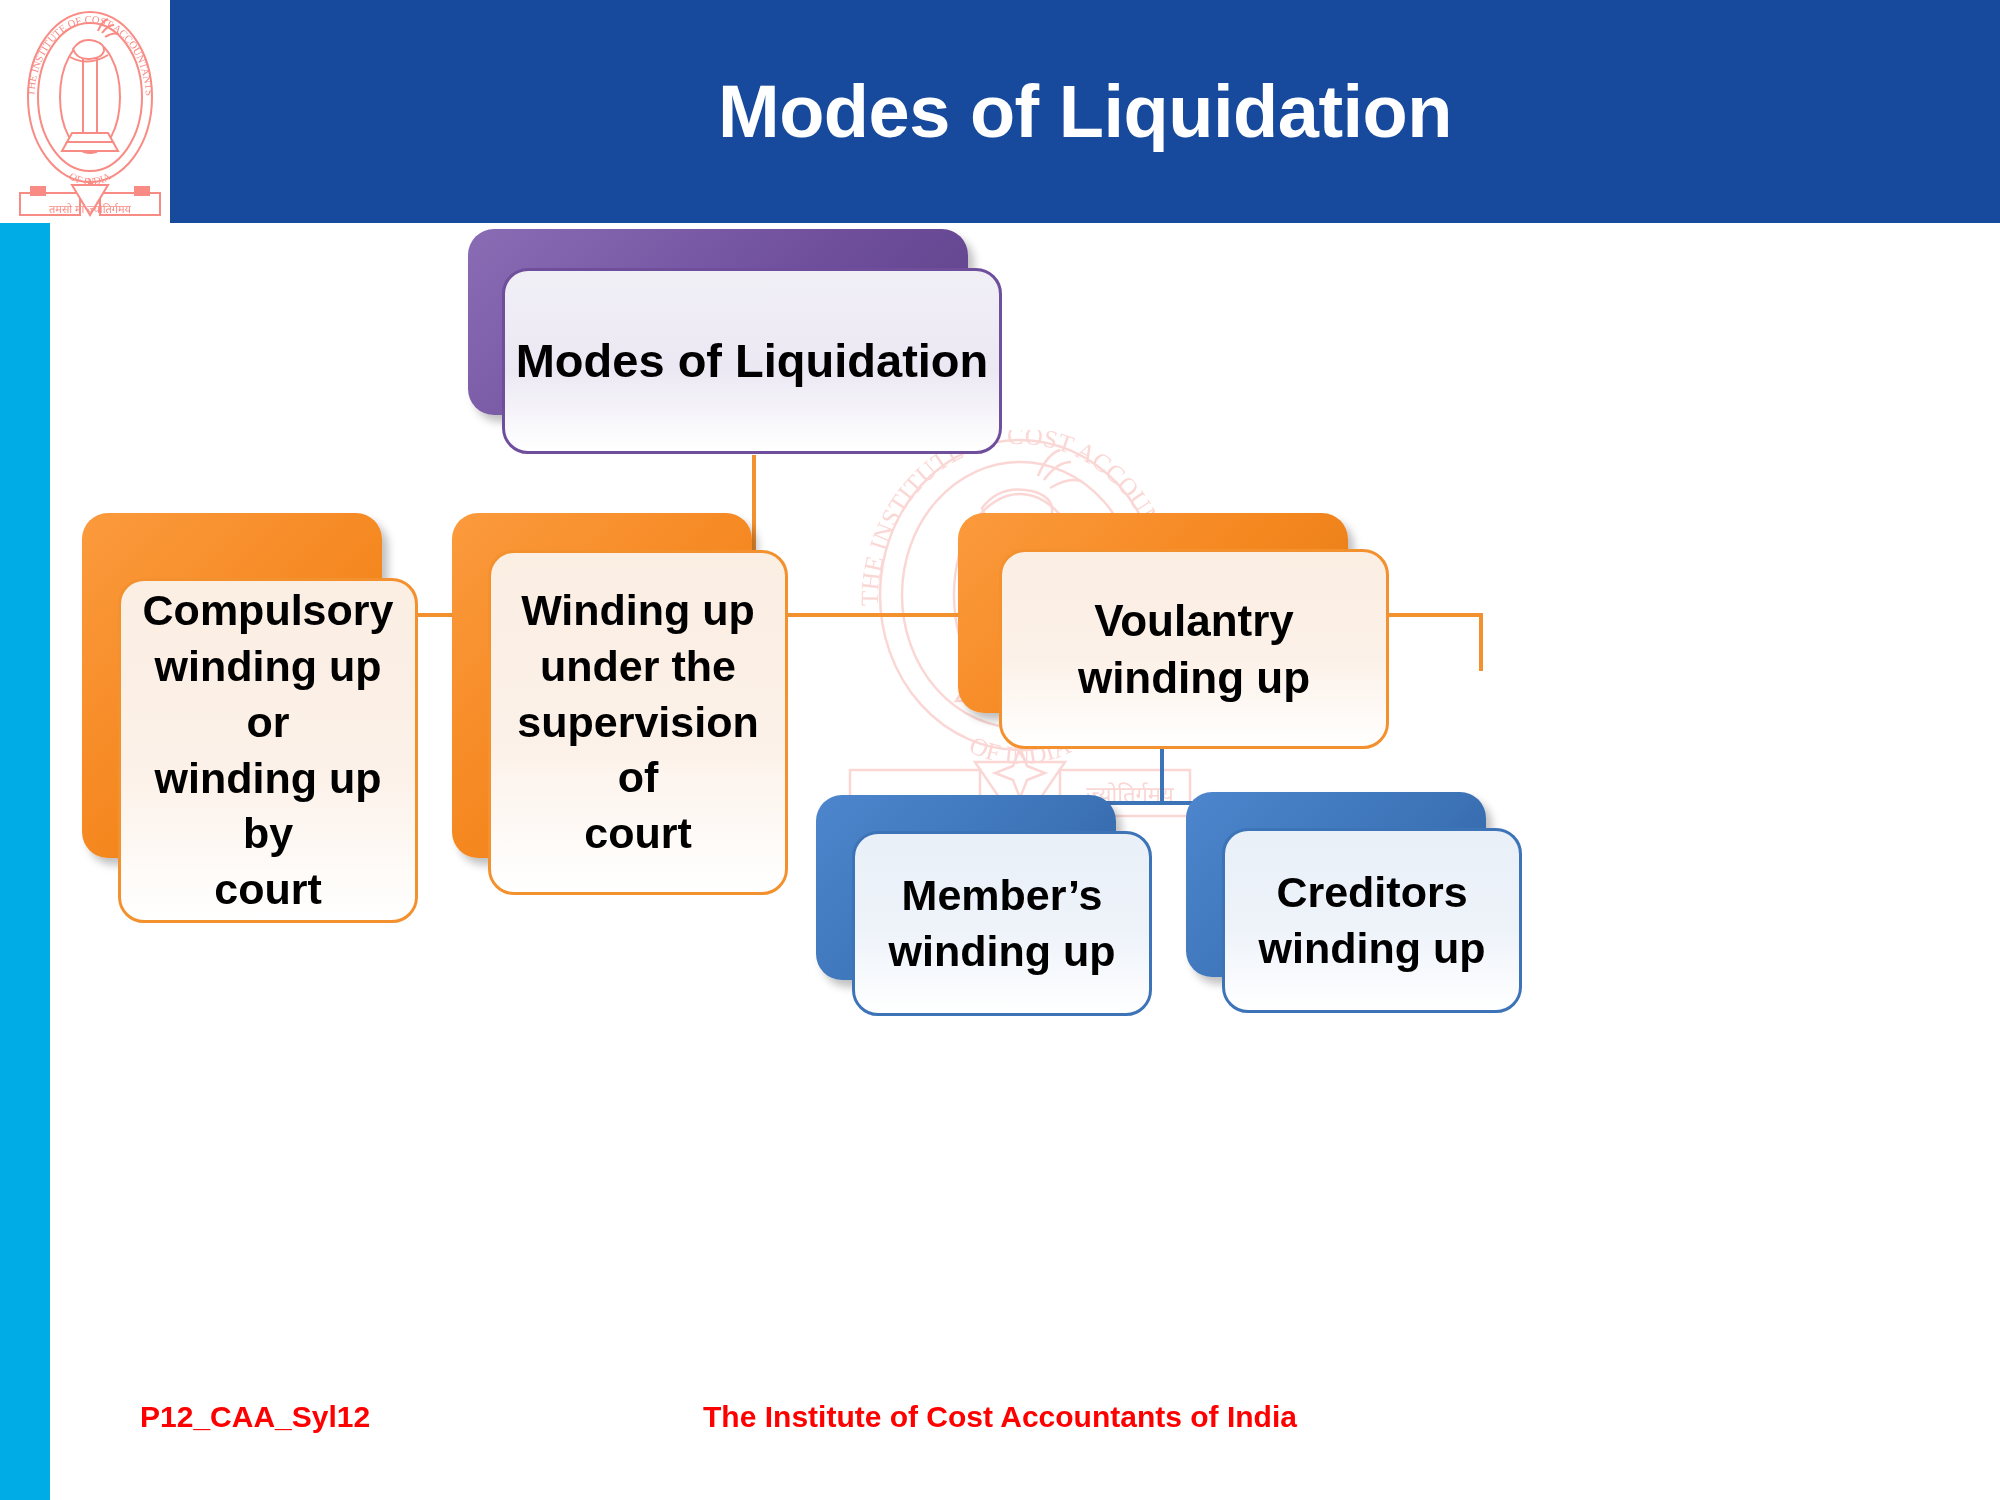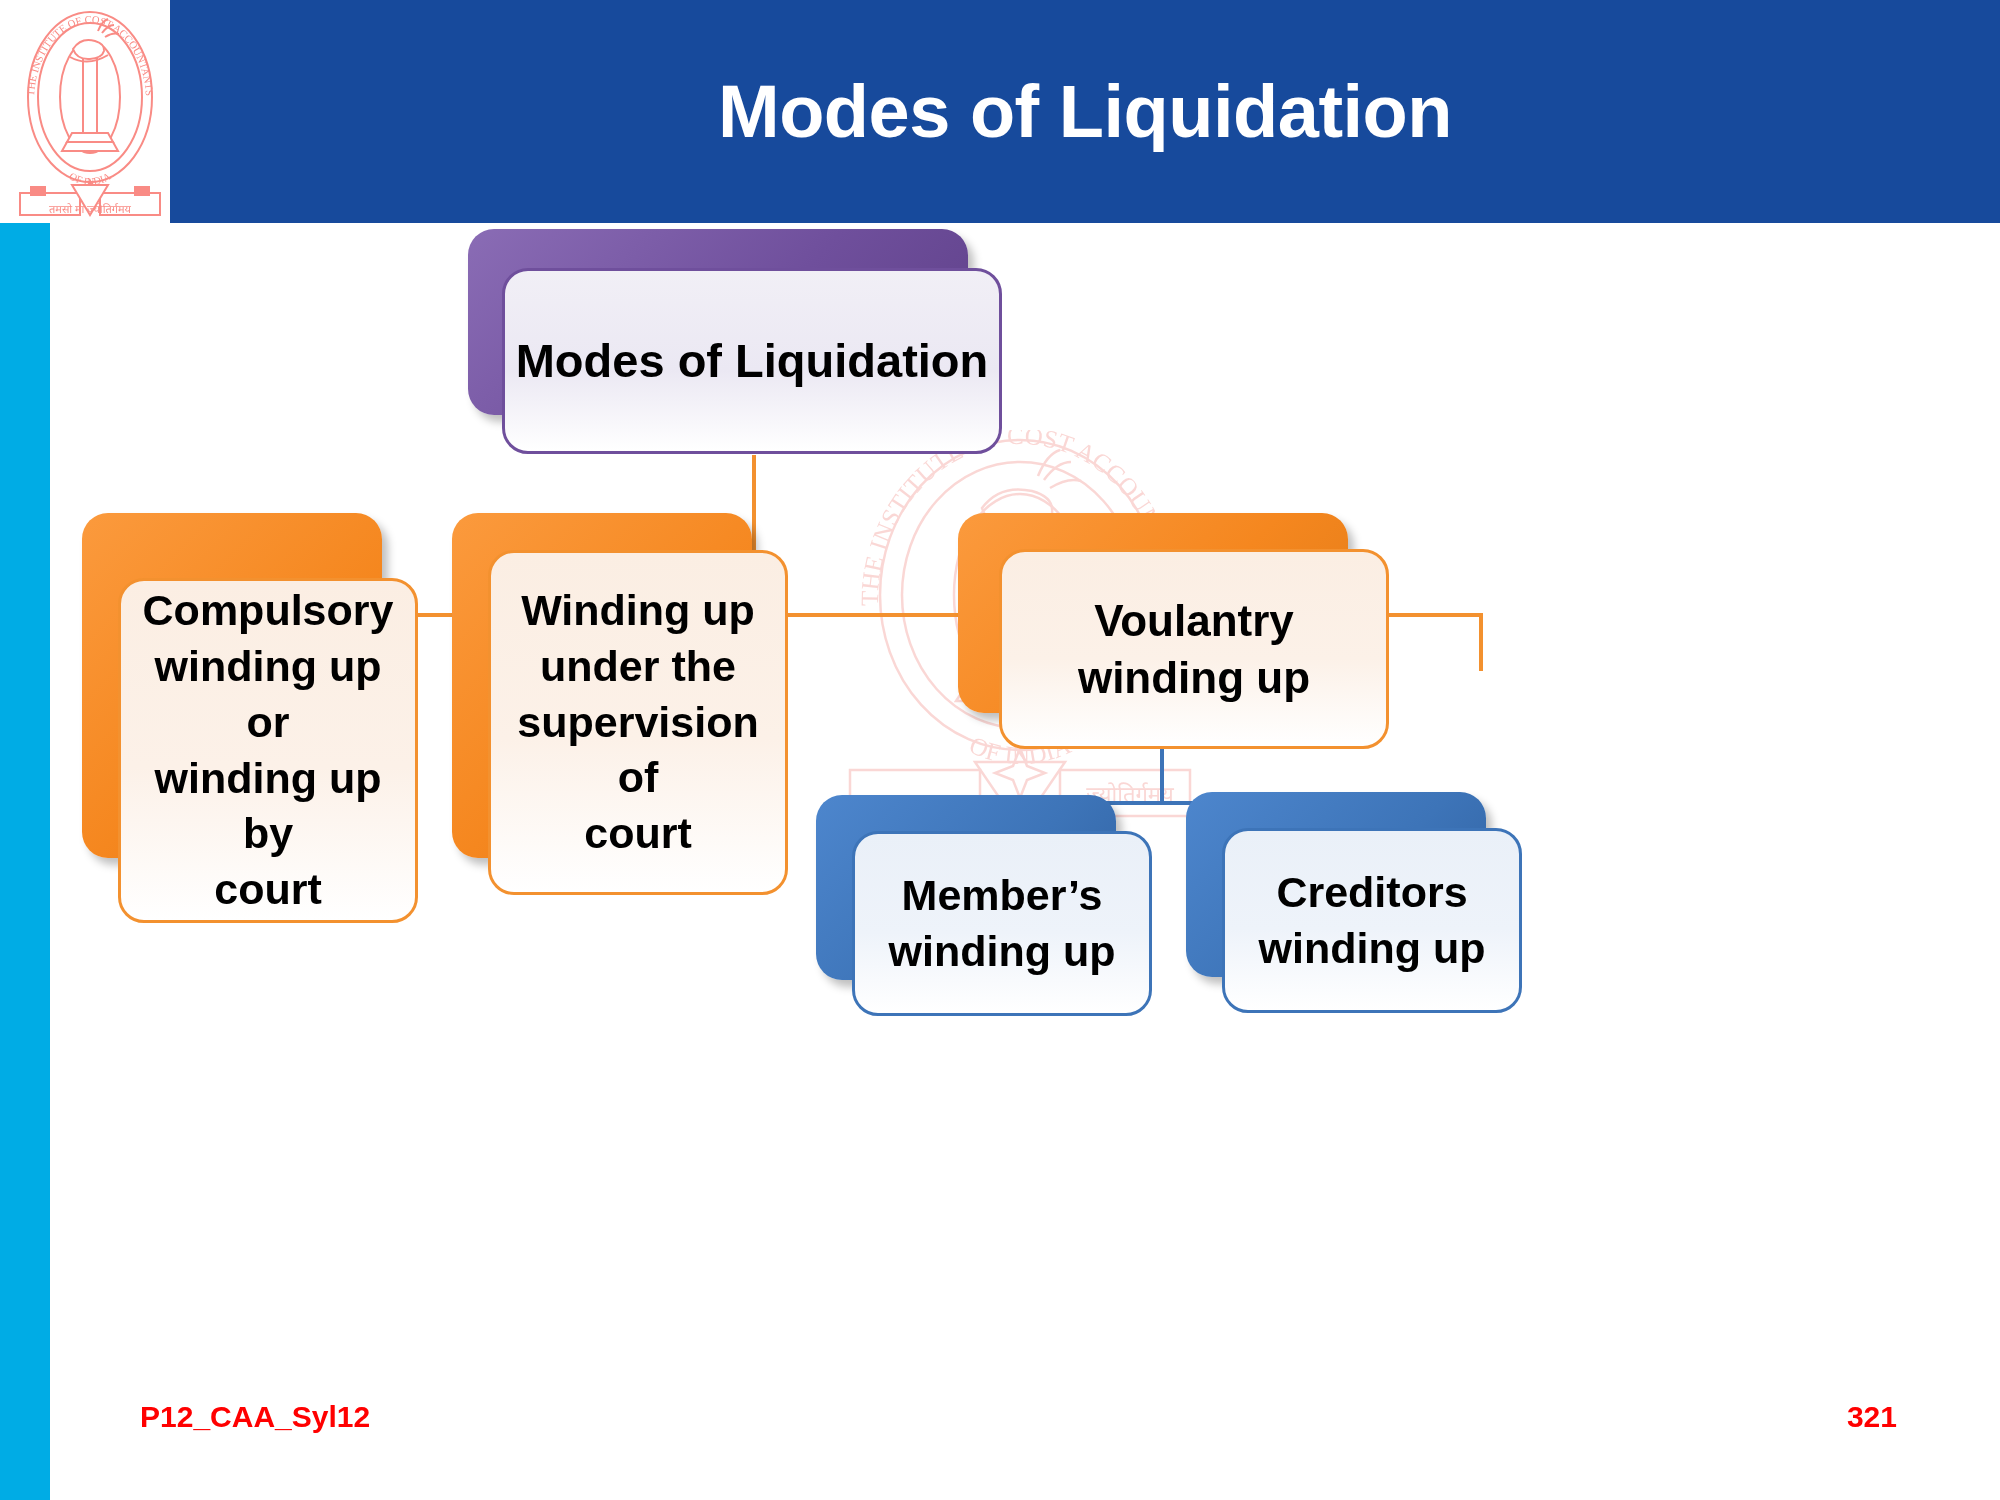--- a/index.html
+++ b/index.html
@@ -301,14 +301,14 @@
 <div class="node node-blue" id="node-creditors">
   <div class="back"></div>
   <div class="front">
     <span class="label">Creditors
 winding up</span>
   </div>
 </div>
 
 <div id="footer">
   <div class="footer-text" id="footer-left">P12_CAA_Syl12</div>
-  <div class="footer-text" id="footer-right">321</div>
+  <div class="footer-text" id="footer-center">The Institute of Cost Accountants of India</div>
 </div>
 
 </body></html>

